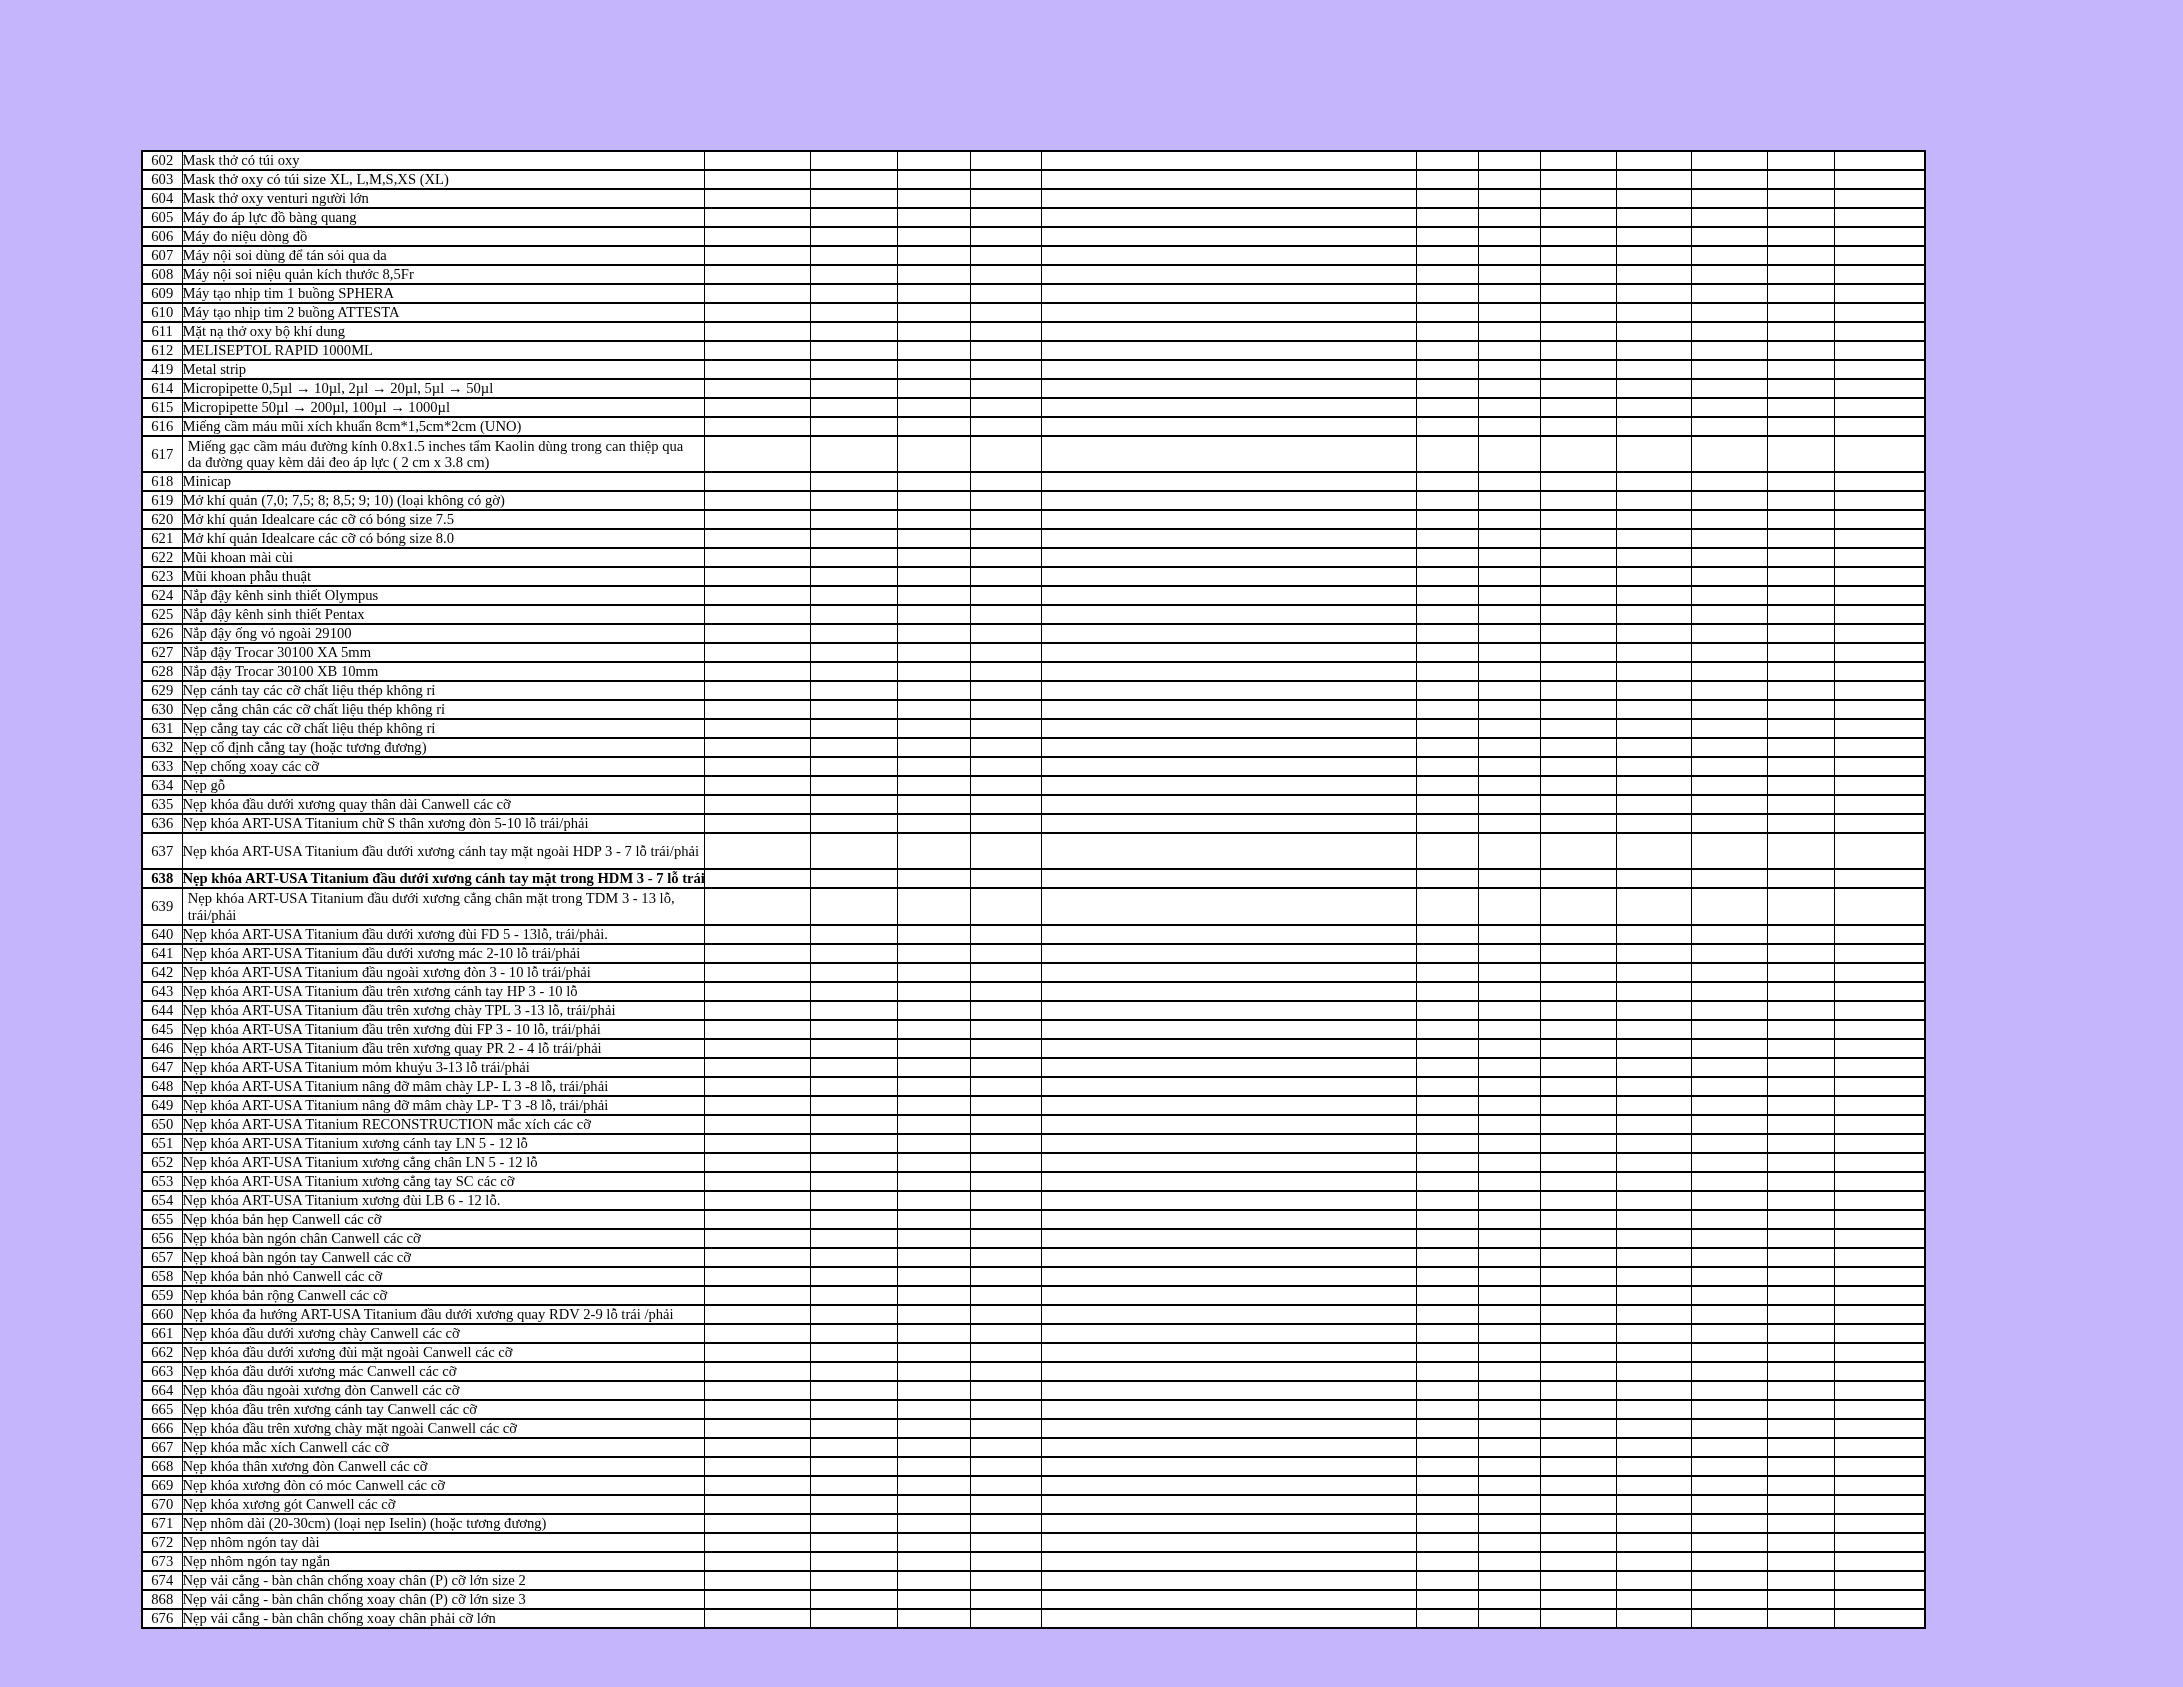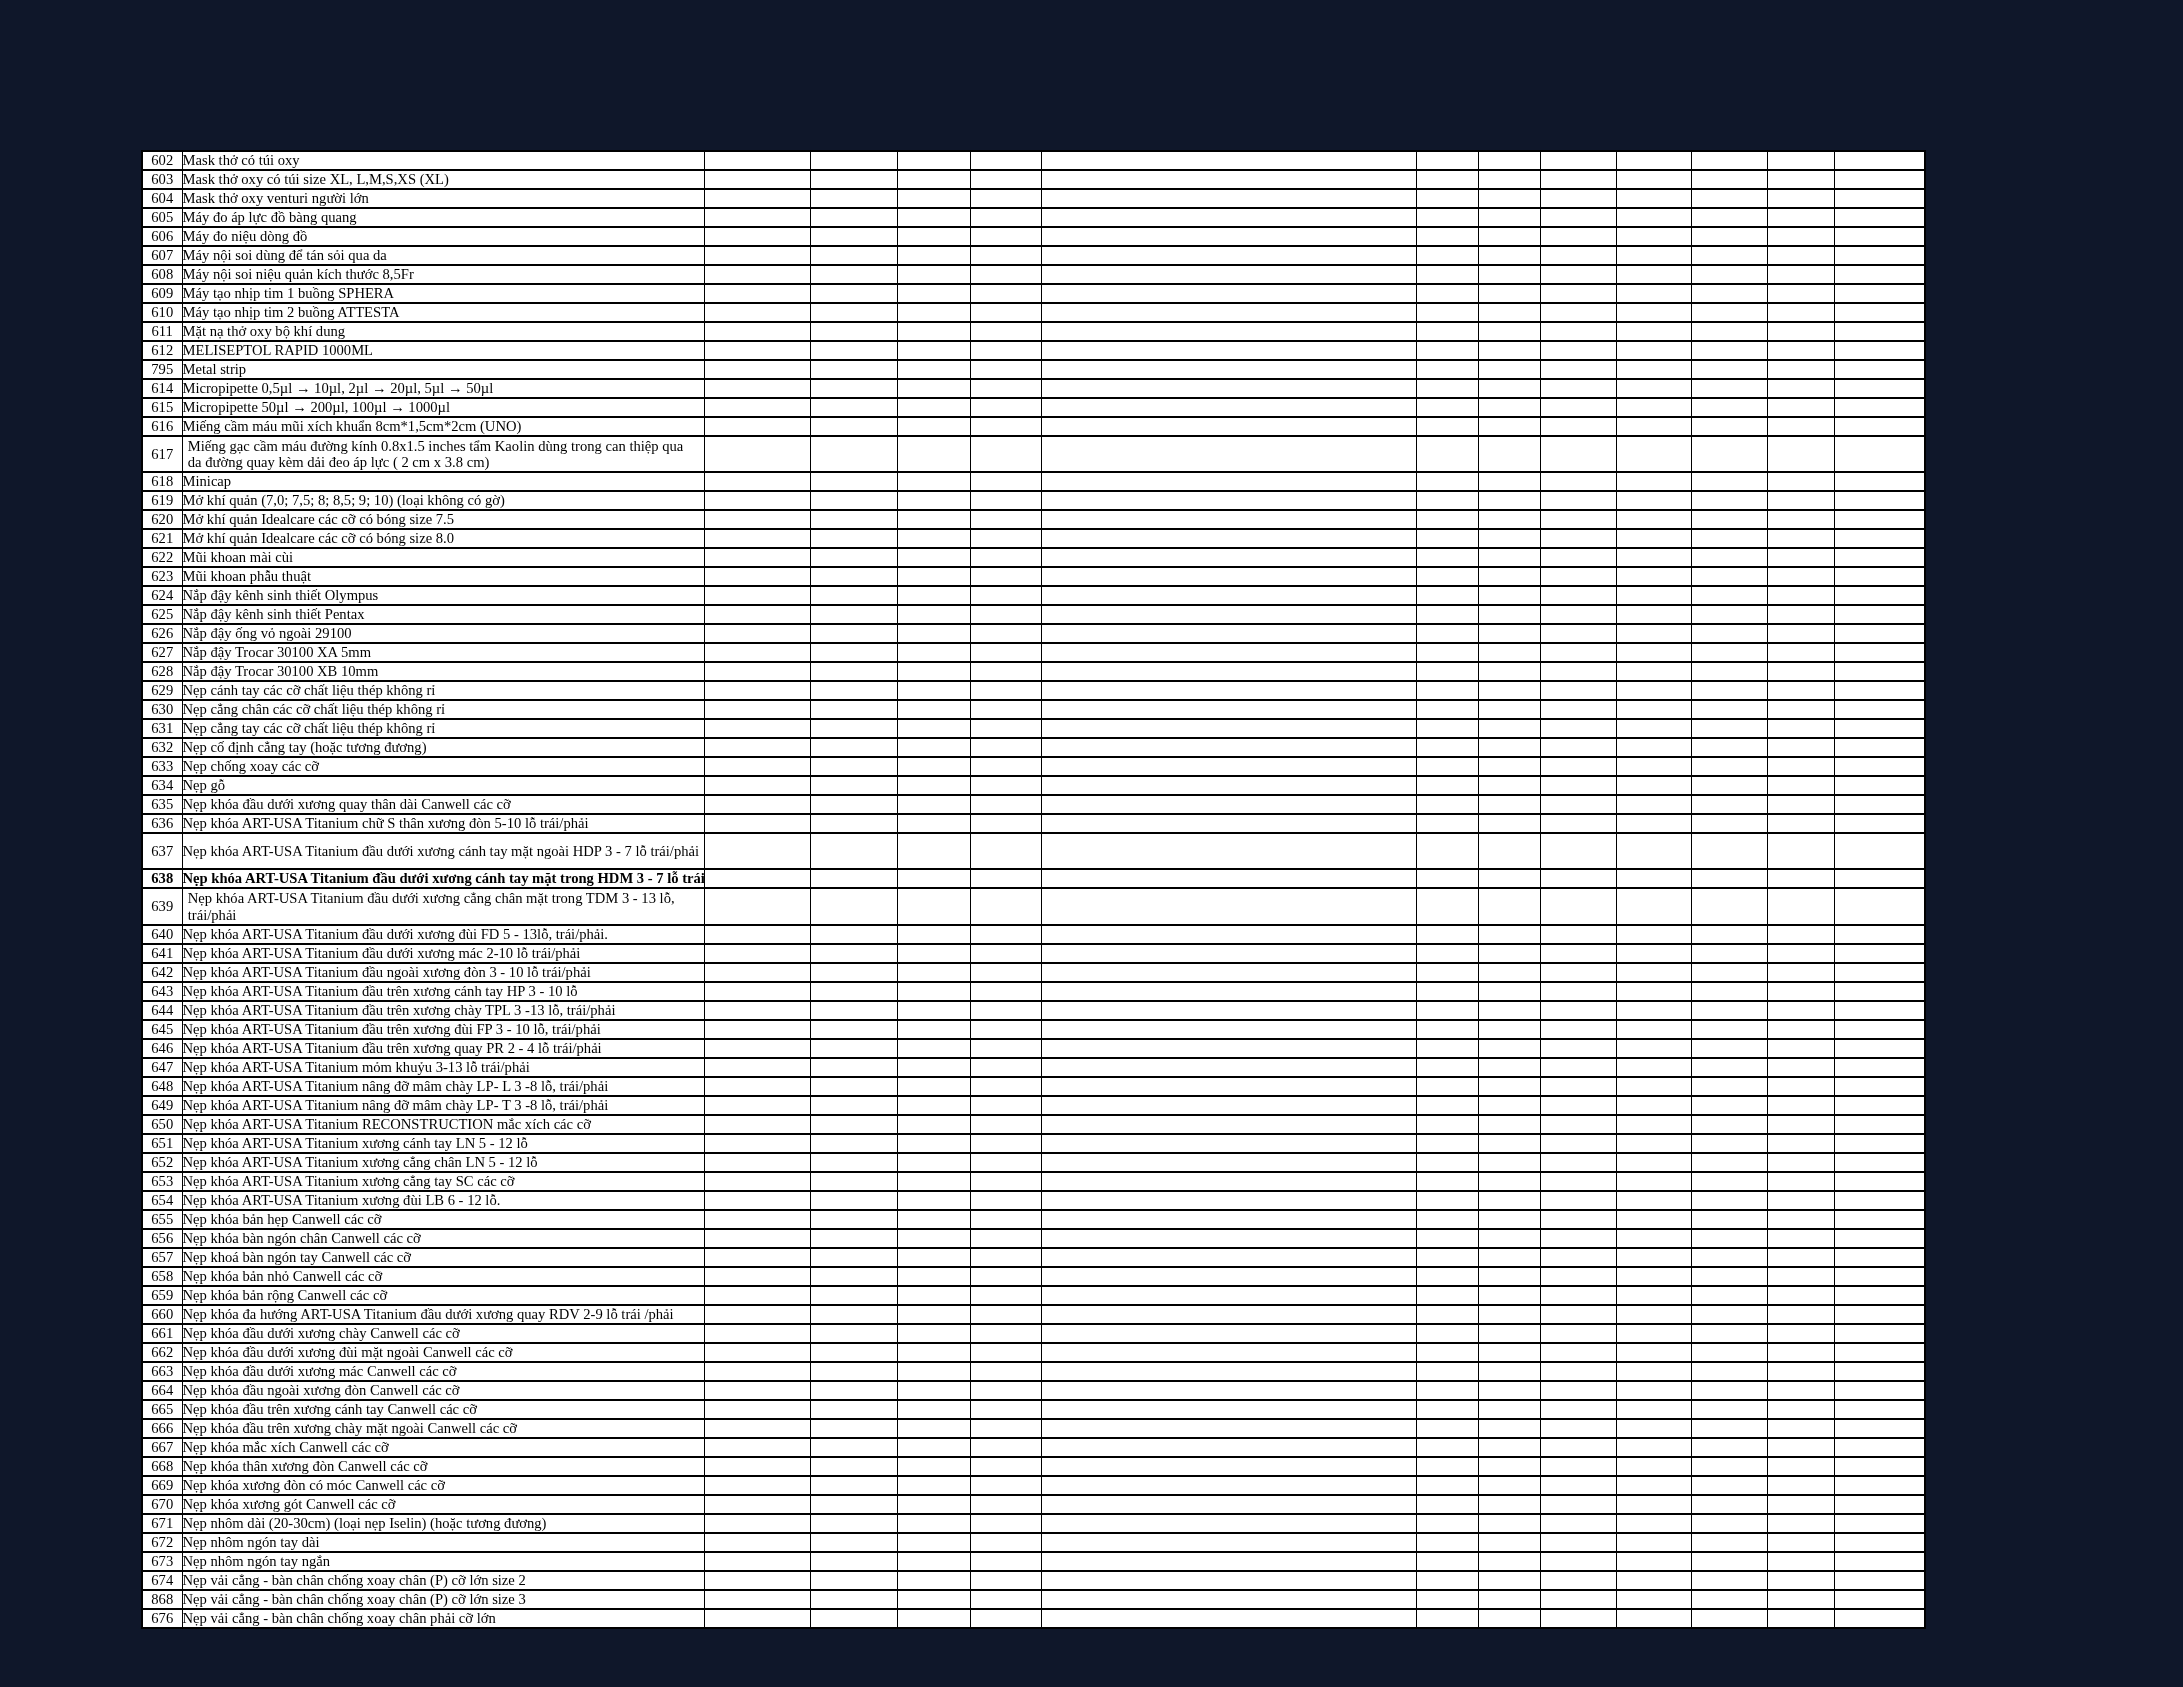--- a/index.html
+++ b/index.html
@@ -4,21 +4,21 @@
 <style>
   html, body {
     margin: 0; padding: 0;
     background: #ffffff;
     font-family: "Liberation Serif", "DejaVu Serif", serif;
   }
   .page {
     position: relative;
     width: 2183px;
     height: 1687px;
-    background: #0f172a;
+    background: #c4b5fd;
     overflow: hidden;
   }
   table.grid {
     position: absolute;
     left: 141px;
     top: 150px;
     width: 1782px;
     border-collapse: collapse;
     table-layout: fixed;
     border: 2px solid #000;
@@ -234,21 +234,21 @@
           <td class="c-empty"></td>
           <td class="c-empty"></td>
           <td class="c-empty"></td>
           <td class="c-empty"></td>
           <td class="c-empty"></td>
           <td class="c-empty"></td>
           <td class="c-empty"></td>
           <td class="c-empty"></td>
         </tr>
         <tr>
-          <td class="c-no">795</td>
+          <td class="c-no">419</td>
           <td class="c-desc">Metal strip</td>
           <td class="c-empty"></td>
           <td class="c-empty"></td>
           <td class="c-empty"></td>
           <td class="c-empty"></td>
           <td class="c-empty"></td>
           <td class="c-empty"></td>
           <td class="c-empty"></td>
           <td class="c-empty"></td>
           <td class="c-empty"></td>

